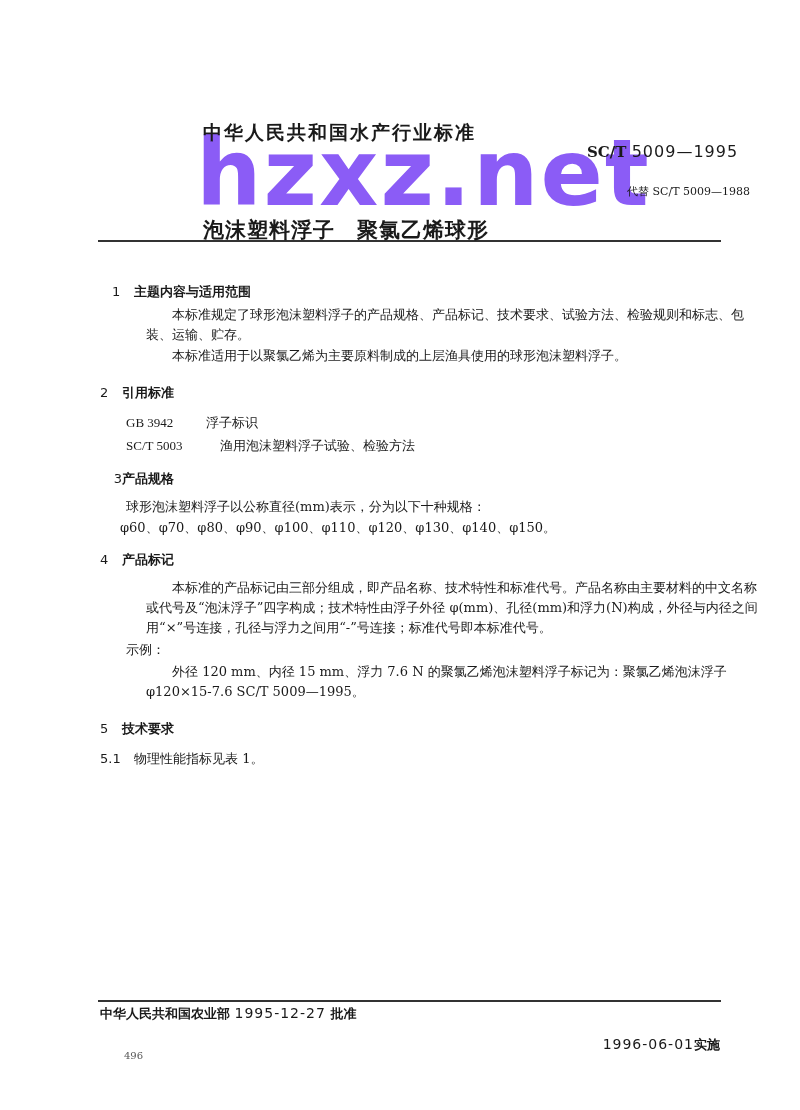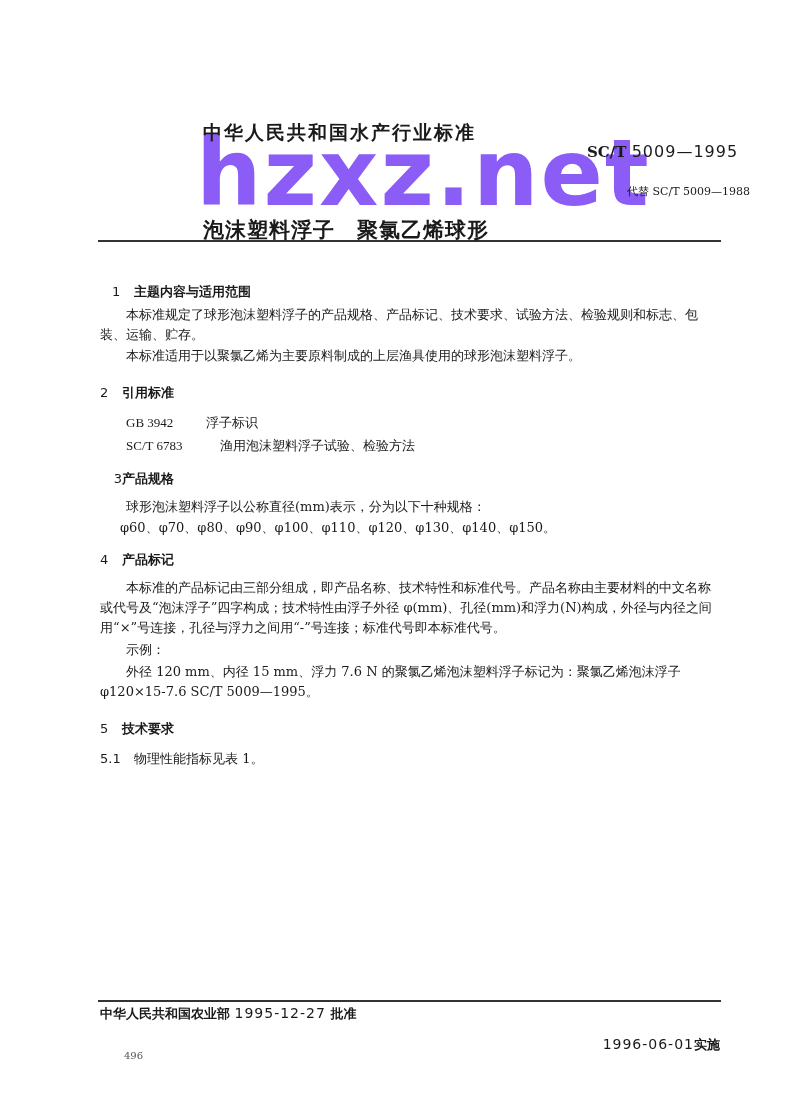--- a/index.html
+++ b/index.html
@@ -98,21 +98,21 @@
     }
     .section-head .no {
       font-weight: normal;
       display: inline-block;
       width: 22px;
     }
     .para {
       font-size: 13px;
       line-height: 20px;
     }
-    .indent { text-indent: 26px; }
+    .indent { text-indent: 26px; margin-left: 46px; }
     .ref-line {
       font-size: 13px;
       white-space: nowrap;
     }
     .ref-line .code { display: inline-block; font-family: Liberation Serif, serif; }
 
     .footer-left {
       left: 100px;
       top: 1005px;
       font-family: "DejaVu Sans", "Liberation Sans", sans-serif;
@@ -165,21 +165,21 @@
 <div class="abs para indent" style="left:100px; top:305px; width:622px;">本标准规定了球形泡沫塑料浮子的产品规格、产品标记、技术要求、试验方法、检验规则和标志、包装、运输、贮存。</div>
 <div class="abs para indent" style="left:100px; top:346px; width:622px;">本标准适用于以聚氯乙烯为主要原料制成的上层渔具使用的球形泡沫塑料浮子。</div>
 
 <div class="abs section-head" style="left:100px; top:384px;">
   <span class="no">2</span><span>引用标准</span>
 </div>
 <div class="abs ref-line" style="left:126px; top:414px;">
   <span class="code" style="width:80px;">GB 3942</span><span>浮子标识</span>
 </div>
 <div class="abs ref-line" style="left:126px; top:437px;">
-  <span class="code" style="width:94px;">SC/T 6783</span><span>渔用泡沫塑料浮子试验、检验方法</span>
+  <span class="code" style="width:94px;">SC/T 5003</span><span>渔用泡沫塑料浮子试验、检验方法</span>
 </div>
 
 <div class="abs section-head" style="left:100px; top:470px;text-align:right;">
   <span class="no">3</span><span>产品规格</span>
 </div>
 <div class="abs para" style="left:126px; top:497px; width:600px;">球形泡沫塑料浮子以公称直径(mm)表示，分为以下十种规格：</div>
 <div class="abs para" style="left:120px; top:518px; width:600px;">φ60、φ70、φ80、φ90、φ100、φ110、φ120、φ130、φ140、φ150。</div>
 
 <div class="abs section-head" style="left:100px; top:551px;">
   <span class="no">4</span><span>产品标记</span>

